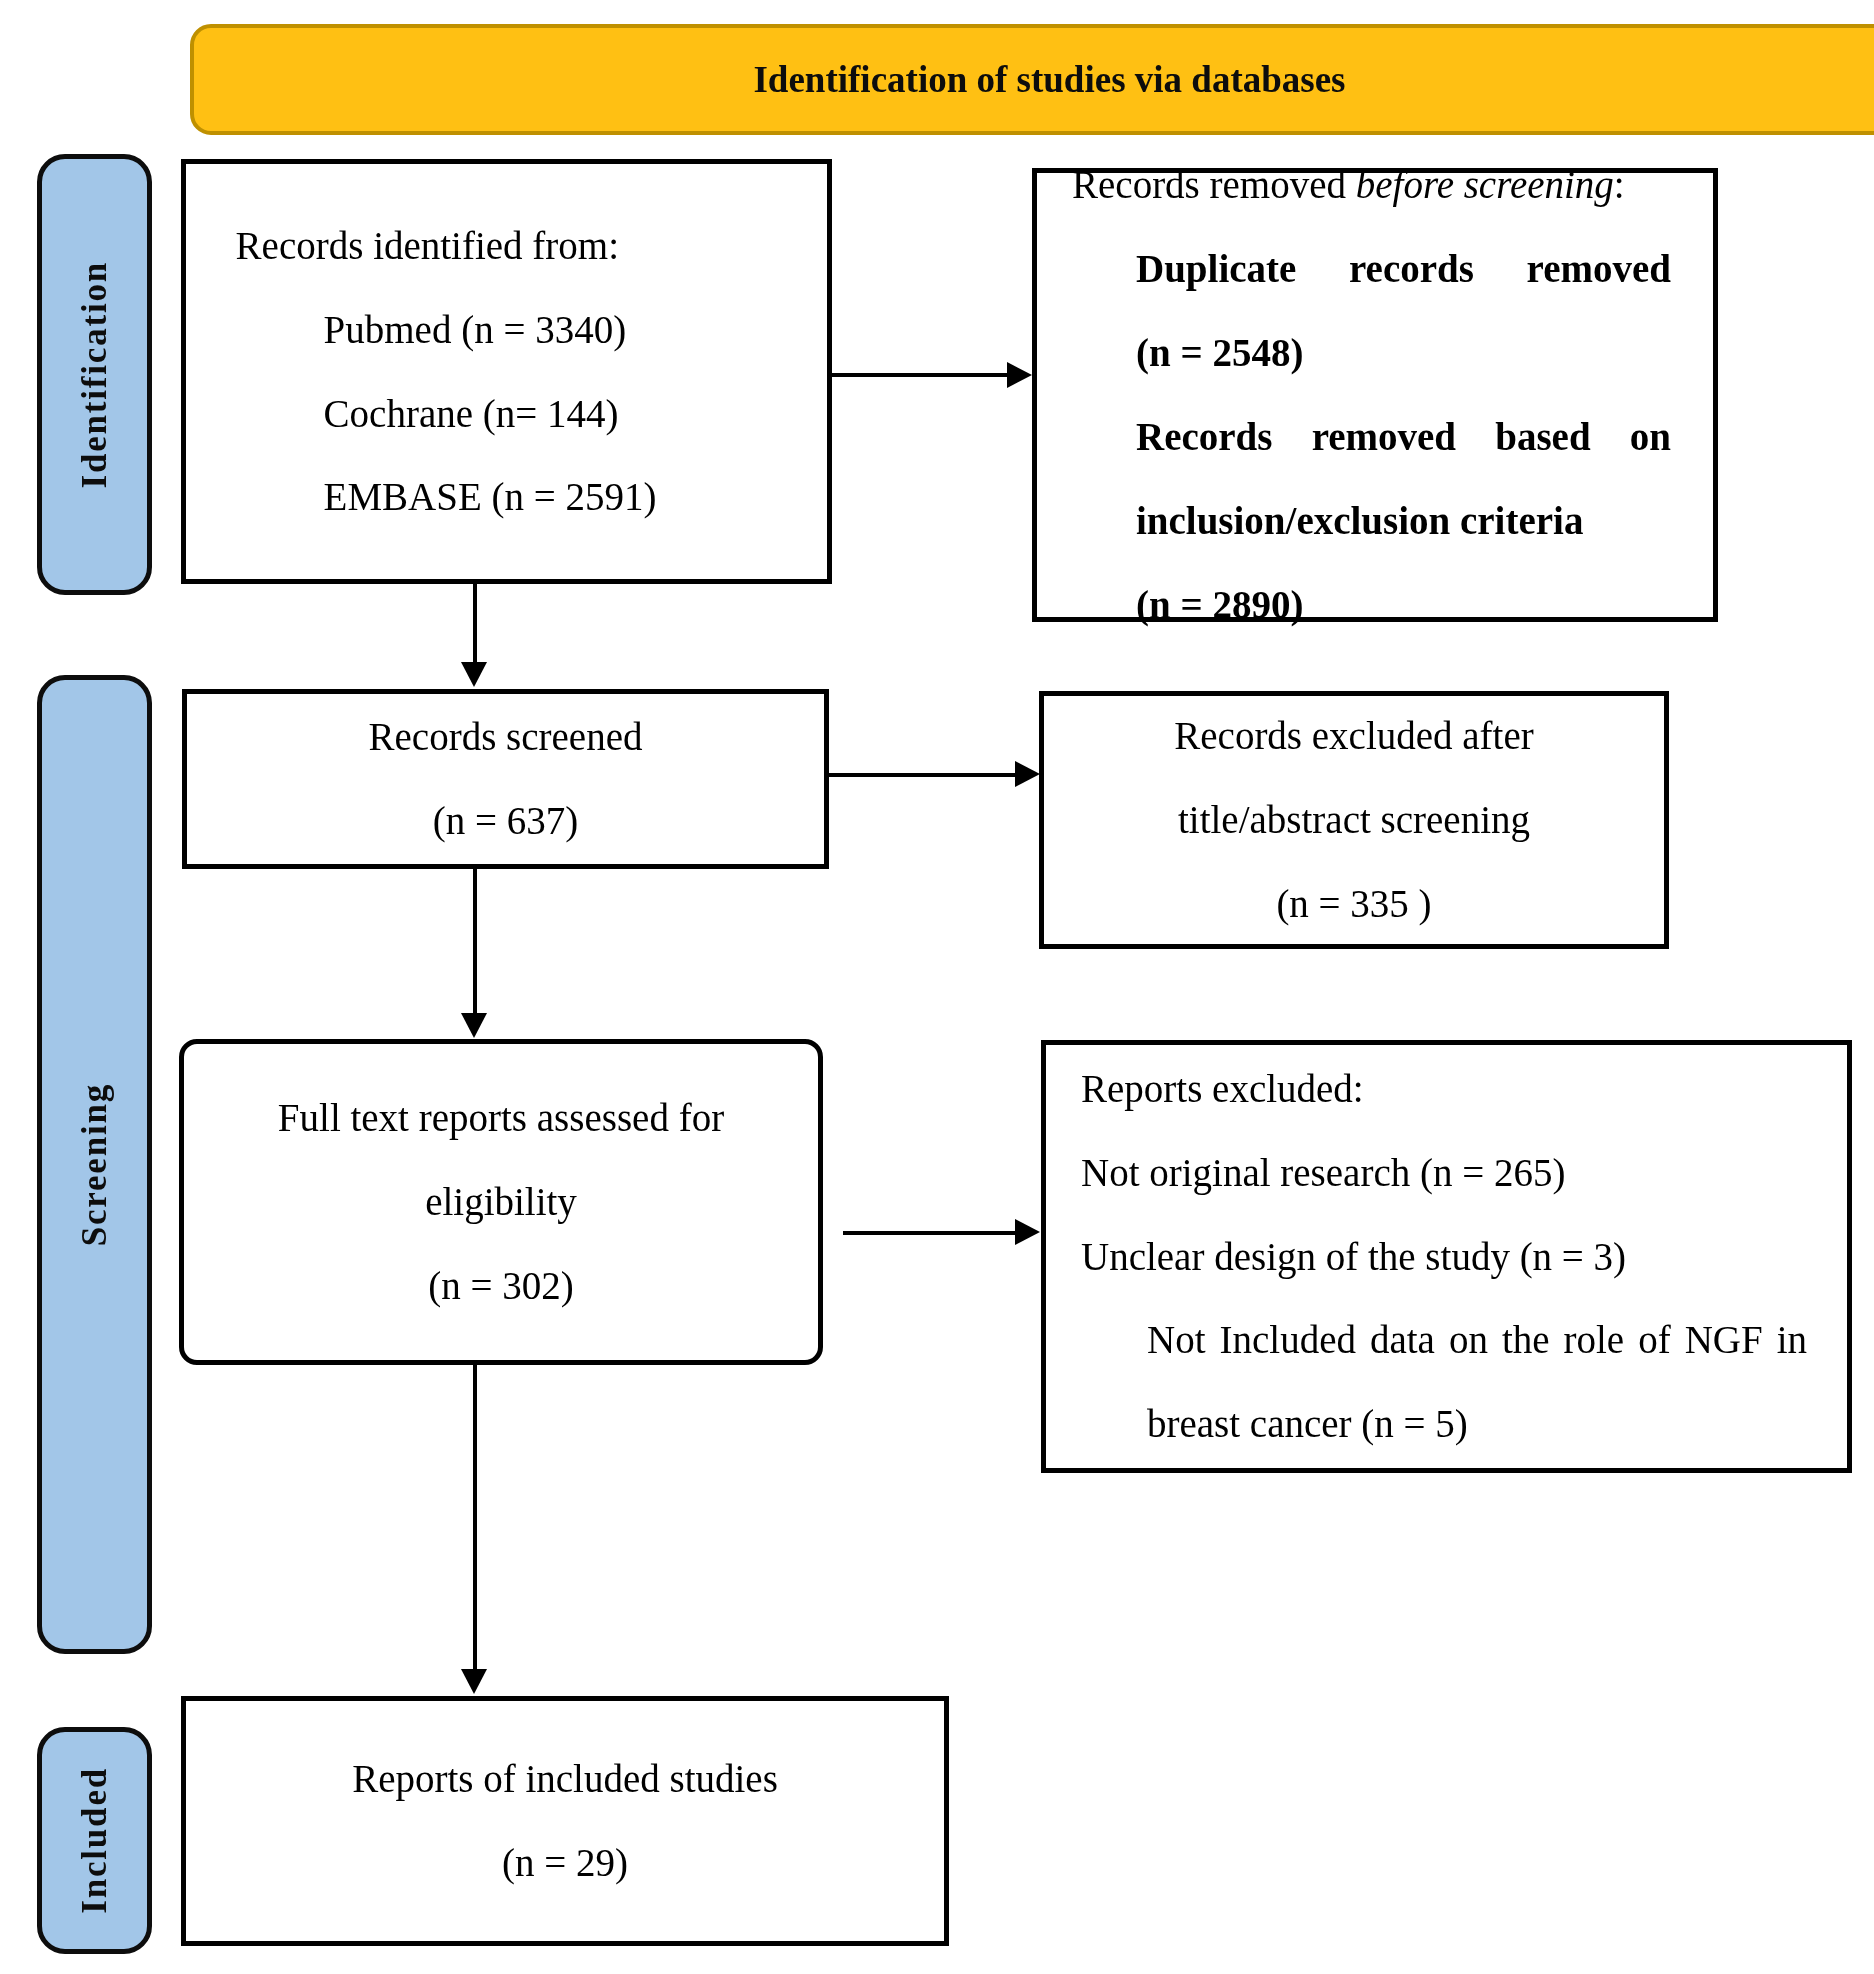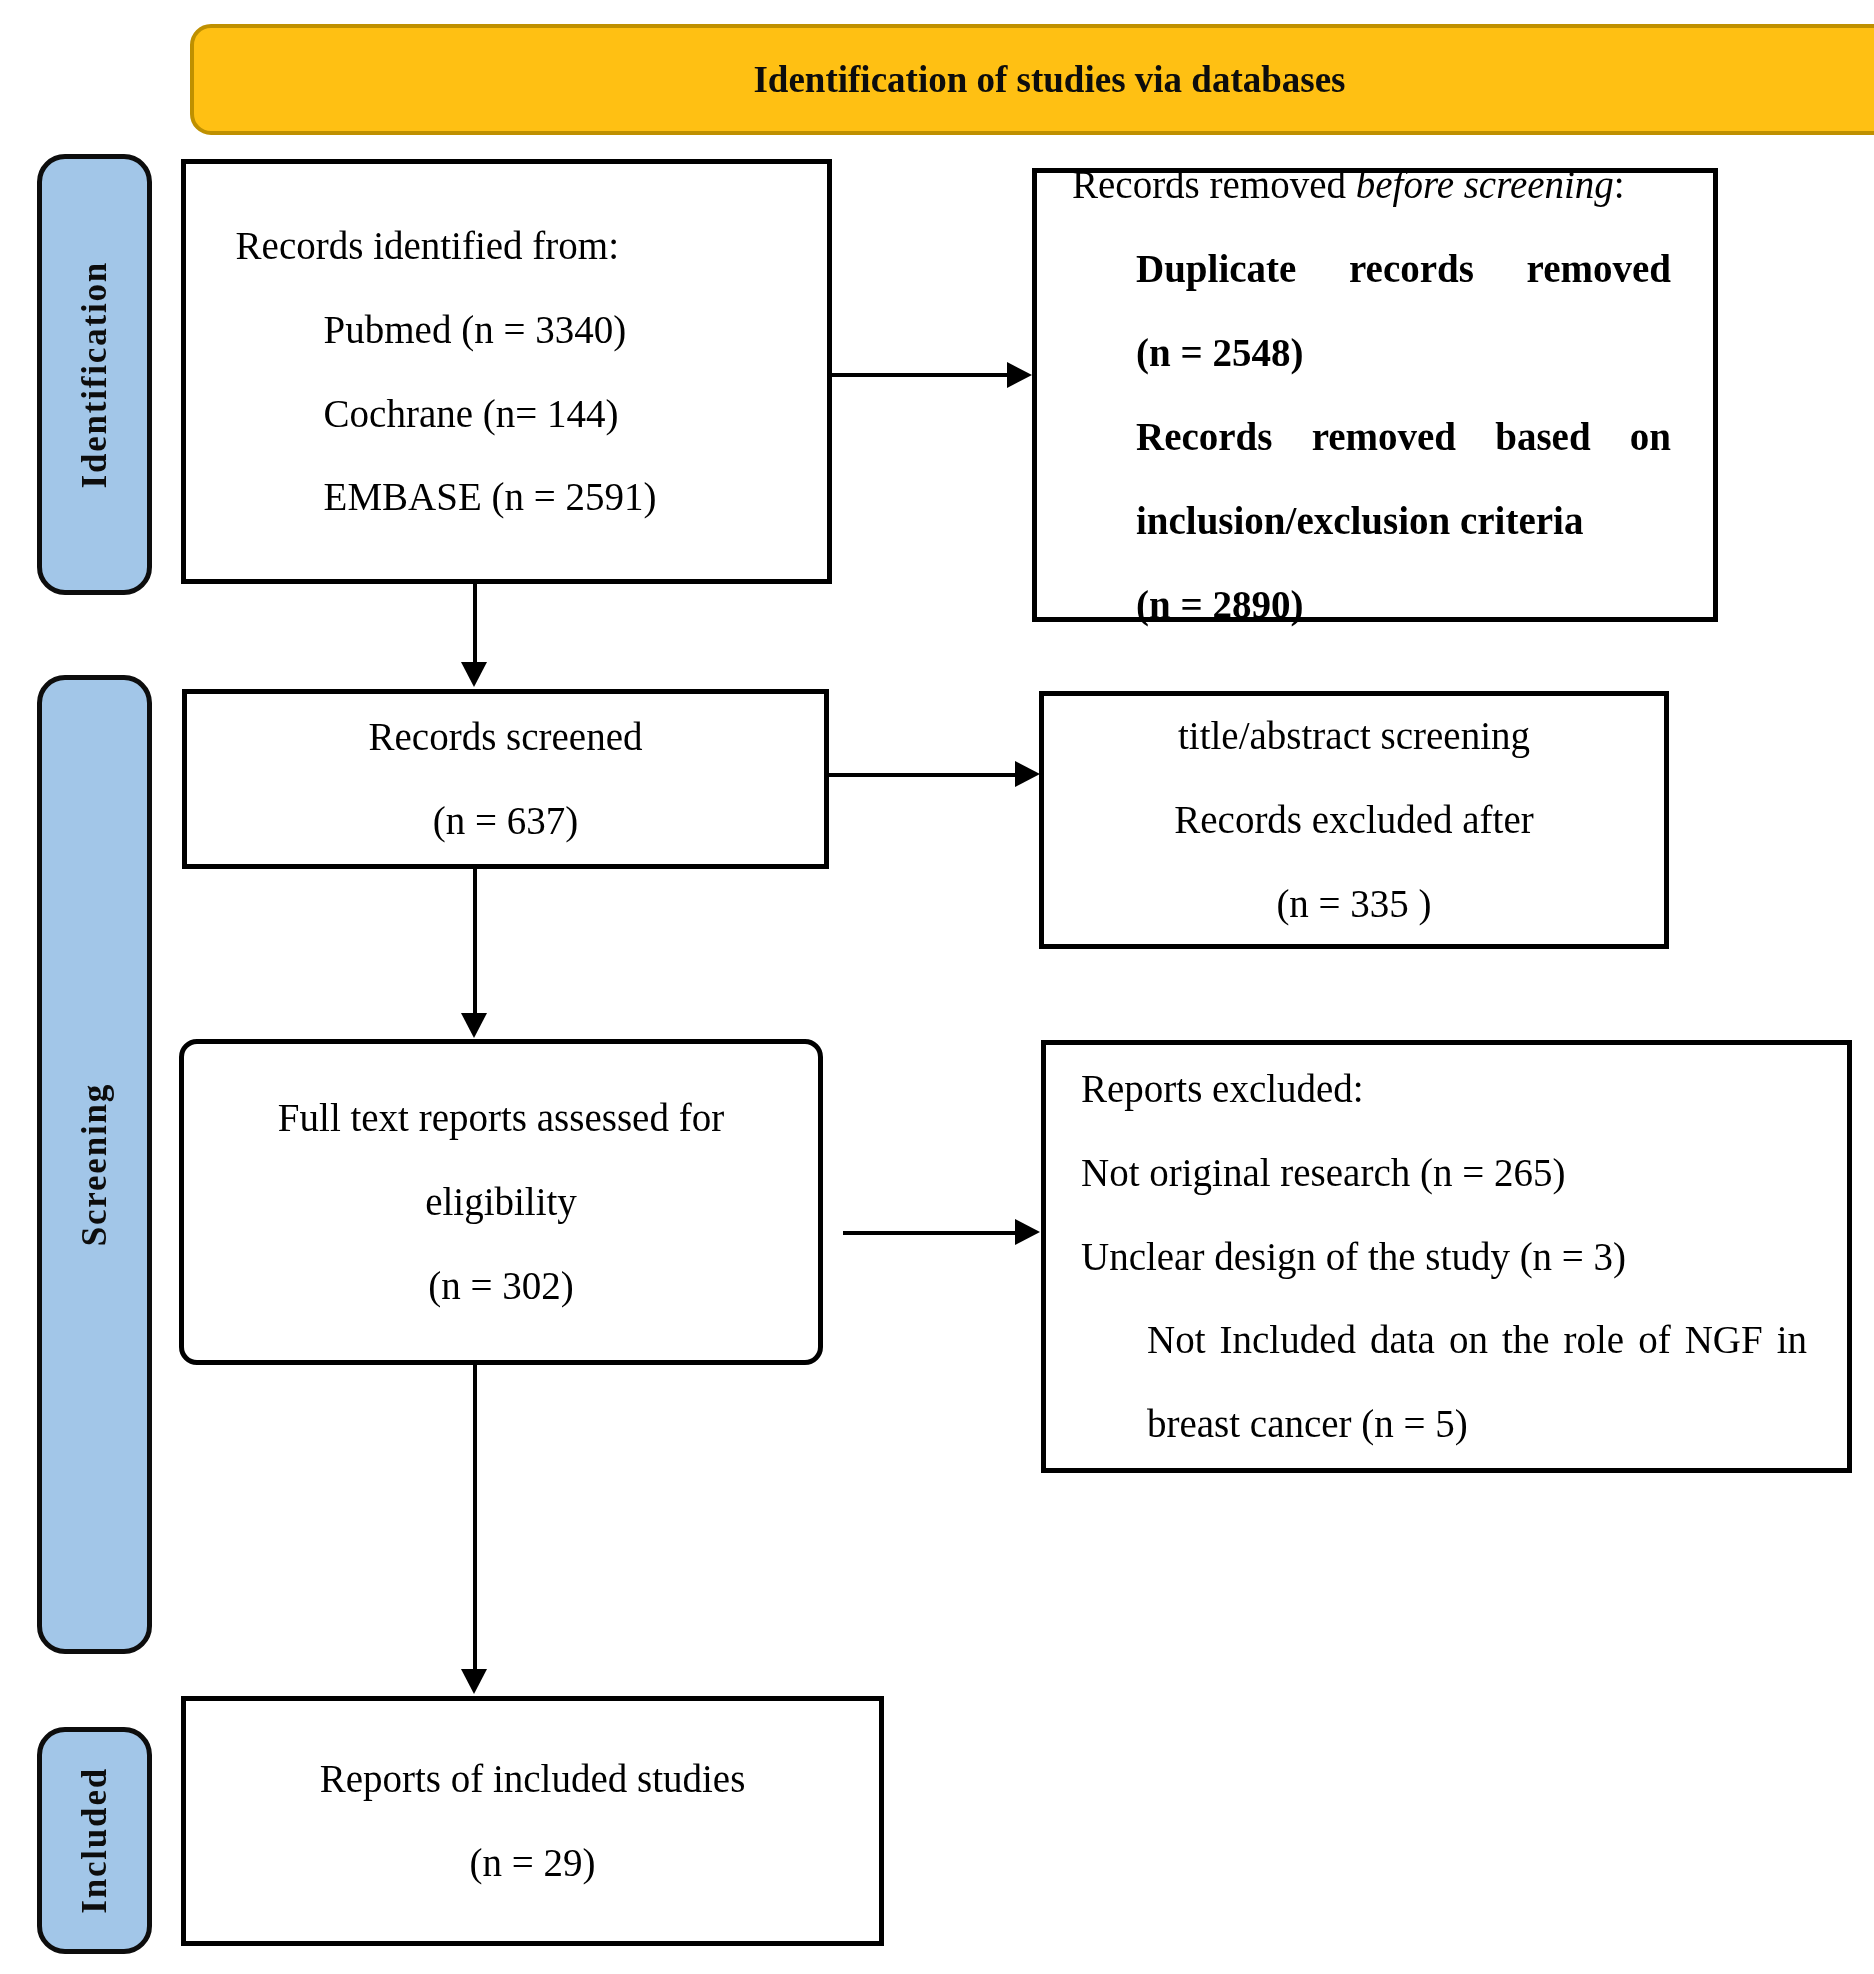--- a/index.html
+++ b/index.html
@@ -64,21 +64,21 @@
     flex-direction: column;
     justify-content: center;
   }
   .fbox.centered { text-align: center; }
   .box-identified        { left: 181px;  top: 159px;  width: 651px; height: 425px; padding: 8.8px 17.6px; }
   .box-removed           { left: 1032px; top: 168px;  width: 686px; height: 454px; padding: 17.6px 42px 17.6px 35px; }
   .box-screened          { left: 182px;  top: 689px;  width: 647px; height: 180px; }
   .box-excluded-screen   { left: 1039px; top: 691px;  width: 630px; height: 258px; }
   .box-fulltext          { left: 179px;  top: 1039px; width: 644px; height: 326px; border-radius: 18px; }
   .box-reports-excluded  { left: 1041px; top: 1040px; width: 811px; height: 433px; padding: 17.6px 40px 17.6px 35px; }
-  .box-included          { left: 181px;  top: 1696px; width: 703px; height: 250px; }
+  .box-included          { left: 181px;  top: 1696px; width: 768px; height: 250px; }
   .indent-header { padding-left: 32px; }
   .indent-item   { padding-left: 120px; }
   .hang-item     { padding-left: 64px; font-weight: bold; }
   .hang-item-e   { padding-left: 66px; }
   .stretch {
     text-align: justify;
     text-align-last: justify;
   }
   .center-line { text-align: left; }
   .italic { font-style: italic; }
@@ -133,22 +133,22 @@
     <div class="hang-item">inclusion/exclusion criteria</div>
     <div class="hang-item">(n = 2890)</div>
   </div>
 
   <div class="fbox centered box-screened">
     <div>Records screened</div>
     <div>(n = 637)</div>
   </div>
 
   <div class="fbox centered box-excluded-screen">
+    <div>Records excluded after</div>
     <div>title/abstract screening</div>
-    <div>Records excluded after</div>
     <div>(n = 335 )</div>
   </div>
 
   <div class="fbox centered box-fulltext">
     <div>Full text reports assessed for</div>
     <div>eligibility</div>
     <div>(n = 302)</div>
   </div>
 
   <div class="fbox box-reports-excluded">

